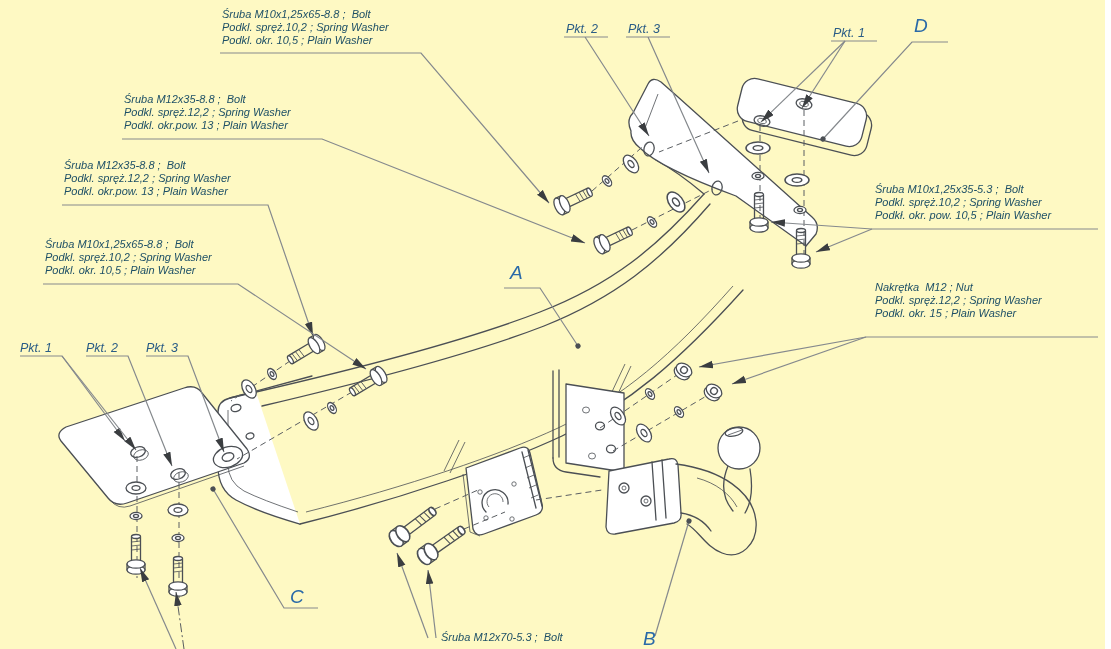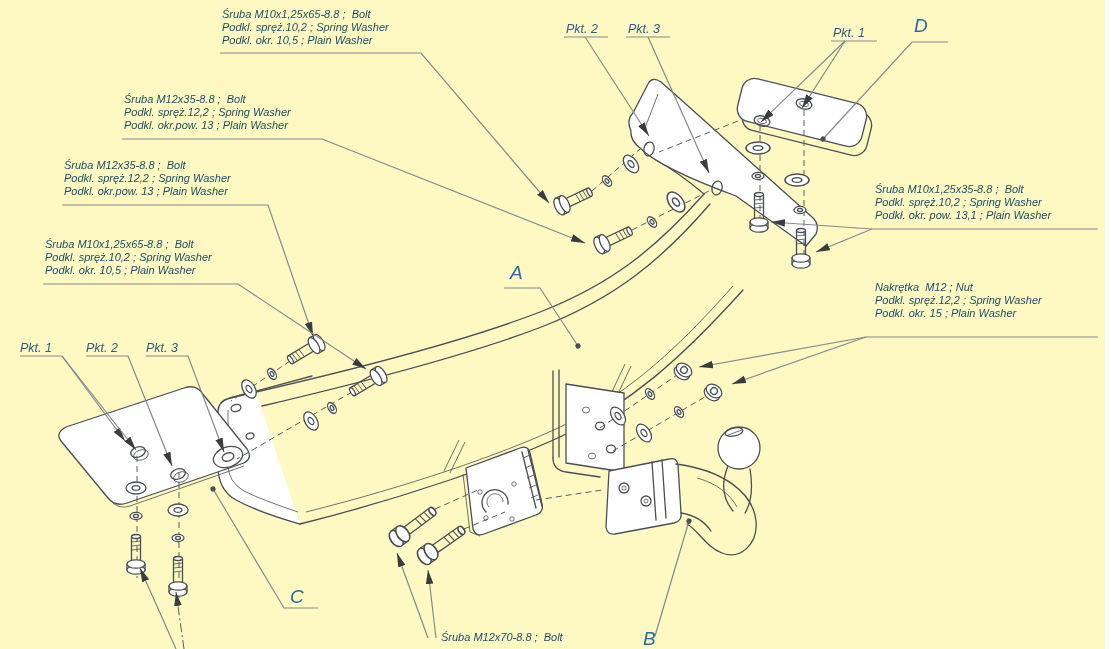--- a/index.html
+++ b/index.html
@@ -255,31 +255,31 @@
   <span>Śruba M12x35-8.8 ;  Bolt</span>
   <span>Podkl. spręż.12,2 ; Spring Washer</span>
   <span>Podkl. okr.pow. 13 ; Plain Washer</span>
 </div>
 <div class="plbl" style="left:45px;top:238px">
   <span>Śruba M10x1,25x65-8.8 ;  Bolt</span>
   <span>Podkl. spręż.10,2 ; Spring Washer</span>
   <span>Podkl. okr. 10,5 ; Plain Washer</span>
 </div>
 <div class="plbl" style="left:875px;top:183px">
-  <span>Śruba M10x1,25x35-8.8 ;  Bolt</span>
+  <span>Śruba M10x1,25x35-5.3 ;  Bolt</span>
   <span>Podkl. spręż.10,2 ; Spring Washer</span>
-  <span>Podkł. okr. pow. 13,1 ; Plain Washer</span>
+  <span>Podkł. okr. pow. 10,5 ; Plain Washer</span>
 </div>
 <div class="plbl" style="left:875px;top:281px">
   <span>Nakrętka  M12 ; Nut</span>
   <span>Podkl. spręż.12,2 ; Spring Washer</span>
   <span>Podkl. okr. 15 ; Plain Washer</span>
 </div>
 <div class="plbl" style="left:441px;top:631px">
-  <span>Śruba M12x70-8.8 ;  Bolt</span>
+  <span>Śruba M12x70-5.3 ;  Bolt</span>
 </div>
 
 <div class="pkt" style="left:20px;top:341px">Pkt. 1</div>
 <div class="pkt" style="left:86px;top:341px">Pkt. 2</div>
 <div class="pkt" style="left:146px;top:341px">Pkt. 3</div>
 <div class="pkt" style="left:566px;top:22px">Pkt. 2</div>
 <div class="pkt" style="left:628px;top:22px">Pkt. 3</div>
 <div class="pkt" style="left:833px;top:26px">Pkt. 1</div>
 
 <div class="ltr" style="left:510px;top:263px">A</div>

